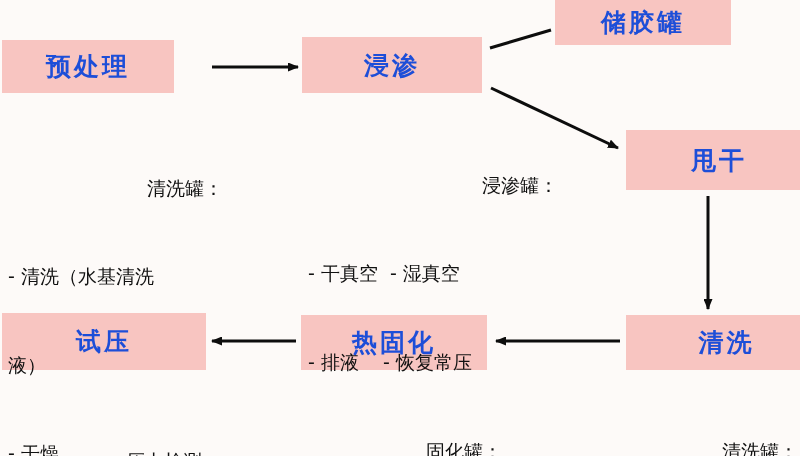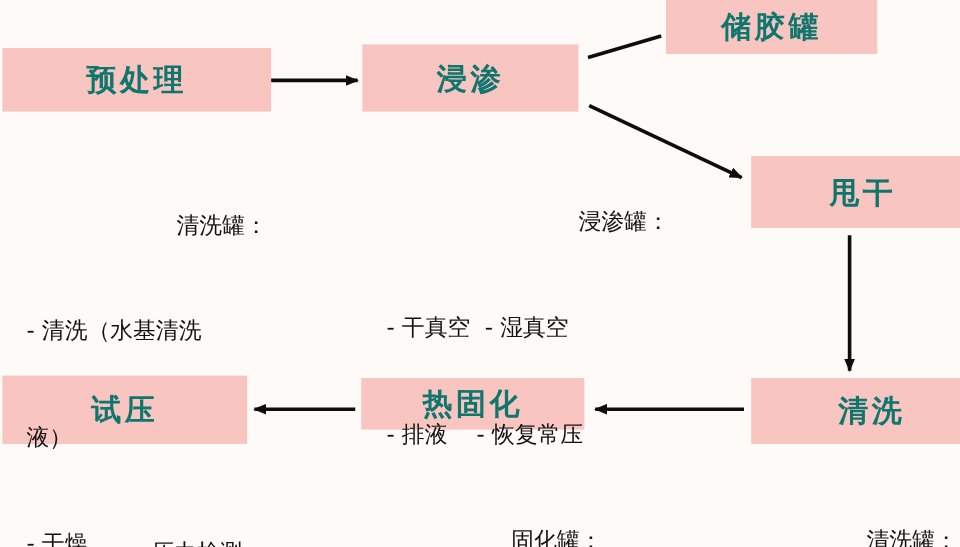--- a/index.html
+++ b/index.html
@@ -24,49 +24,48 @@
     position: absolute;
     background: #f8c5c1;
     display: flex;
     align-items: center;
     justify-content: center;
     box-sizing: border-box;
   }
   .node-label {
     font-weight: bold;
     font-size: 25px;
-    color: #0f766e;
+    color: #1d4ed8;
     letter-spacing: 3px;
     line-height: 1;
     white-space: nowrap;
   }
   
-  #node-pretreatment { left: 2px;   top: 40px;  width: 224px; height: 53px; justify-content: center; }
+  #node-pretreatment { left: 2px;   top: 40px;  width: 172px; height: 53px; justify-content: center; }
   #node-impregnation { left: 302px; top: 37px;  width: 180px; height: 56px; }
   #node-glue-tank    { left: 555px; top: 0px;   width: 176px; height: 45px; }
   #node-spin-dry     { left: 626px; top: 130px; width: 186px; height: 60px; }
   #node-cleaning     { left: 626px; top: 315px; width: 201px; height: 55px; }
-  #node-heat-cure    { left: 301px; top: 315px; width: 186px; height: 43px; }
+  #node-heat-cure    { left: 301px; top: 315px; width: 186px; height: 55px; }
   #node-pressure-test{ left: 2px;   top: 313px; width: 204px; height: 57px; }
 
   .caption {
     position: absolute;
     font-size: 19px;
     color: #111;
     line-height: 1.55;
     white-space: pre;
   }
   .caption .hd {
     display: block;
     text-align: right;
   }
   .caption .ln {
     display: block;
     text-align: left;
-    margin-left: 14px;
   }
   #cap-pretreatment  { left: 8px;   top: 115px; width: 215px; }
   #cap-impregnation  { left: 308px; top: 112px; width: 250px; }
   #cap-heat-cure     { left: 322px; top: 378px; width: 180px; }
   #cap-cleaning      { left: 648px; top: 378px; width: 150px; }
   #cap-pressure-test { left: 12px;  top: 388px; width: 190px; text-align: center; }
 
   svg.edges {
     position: absolute;
     left: 0;

